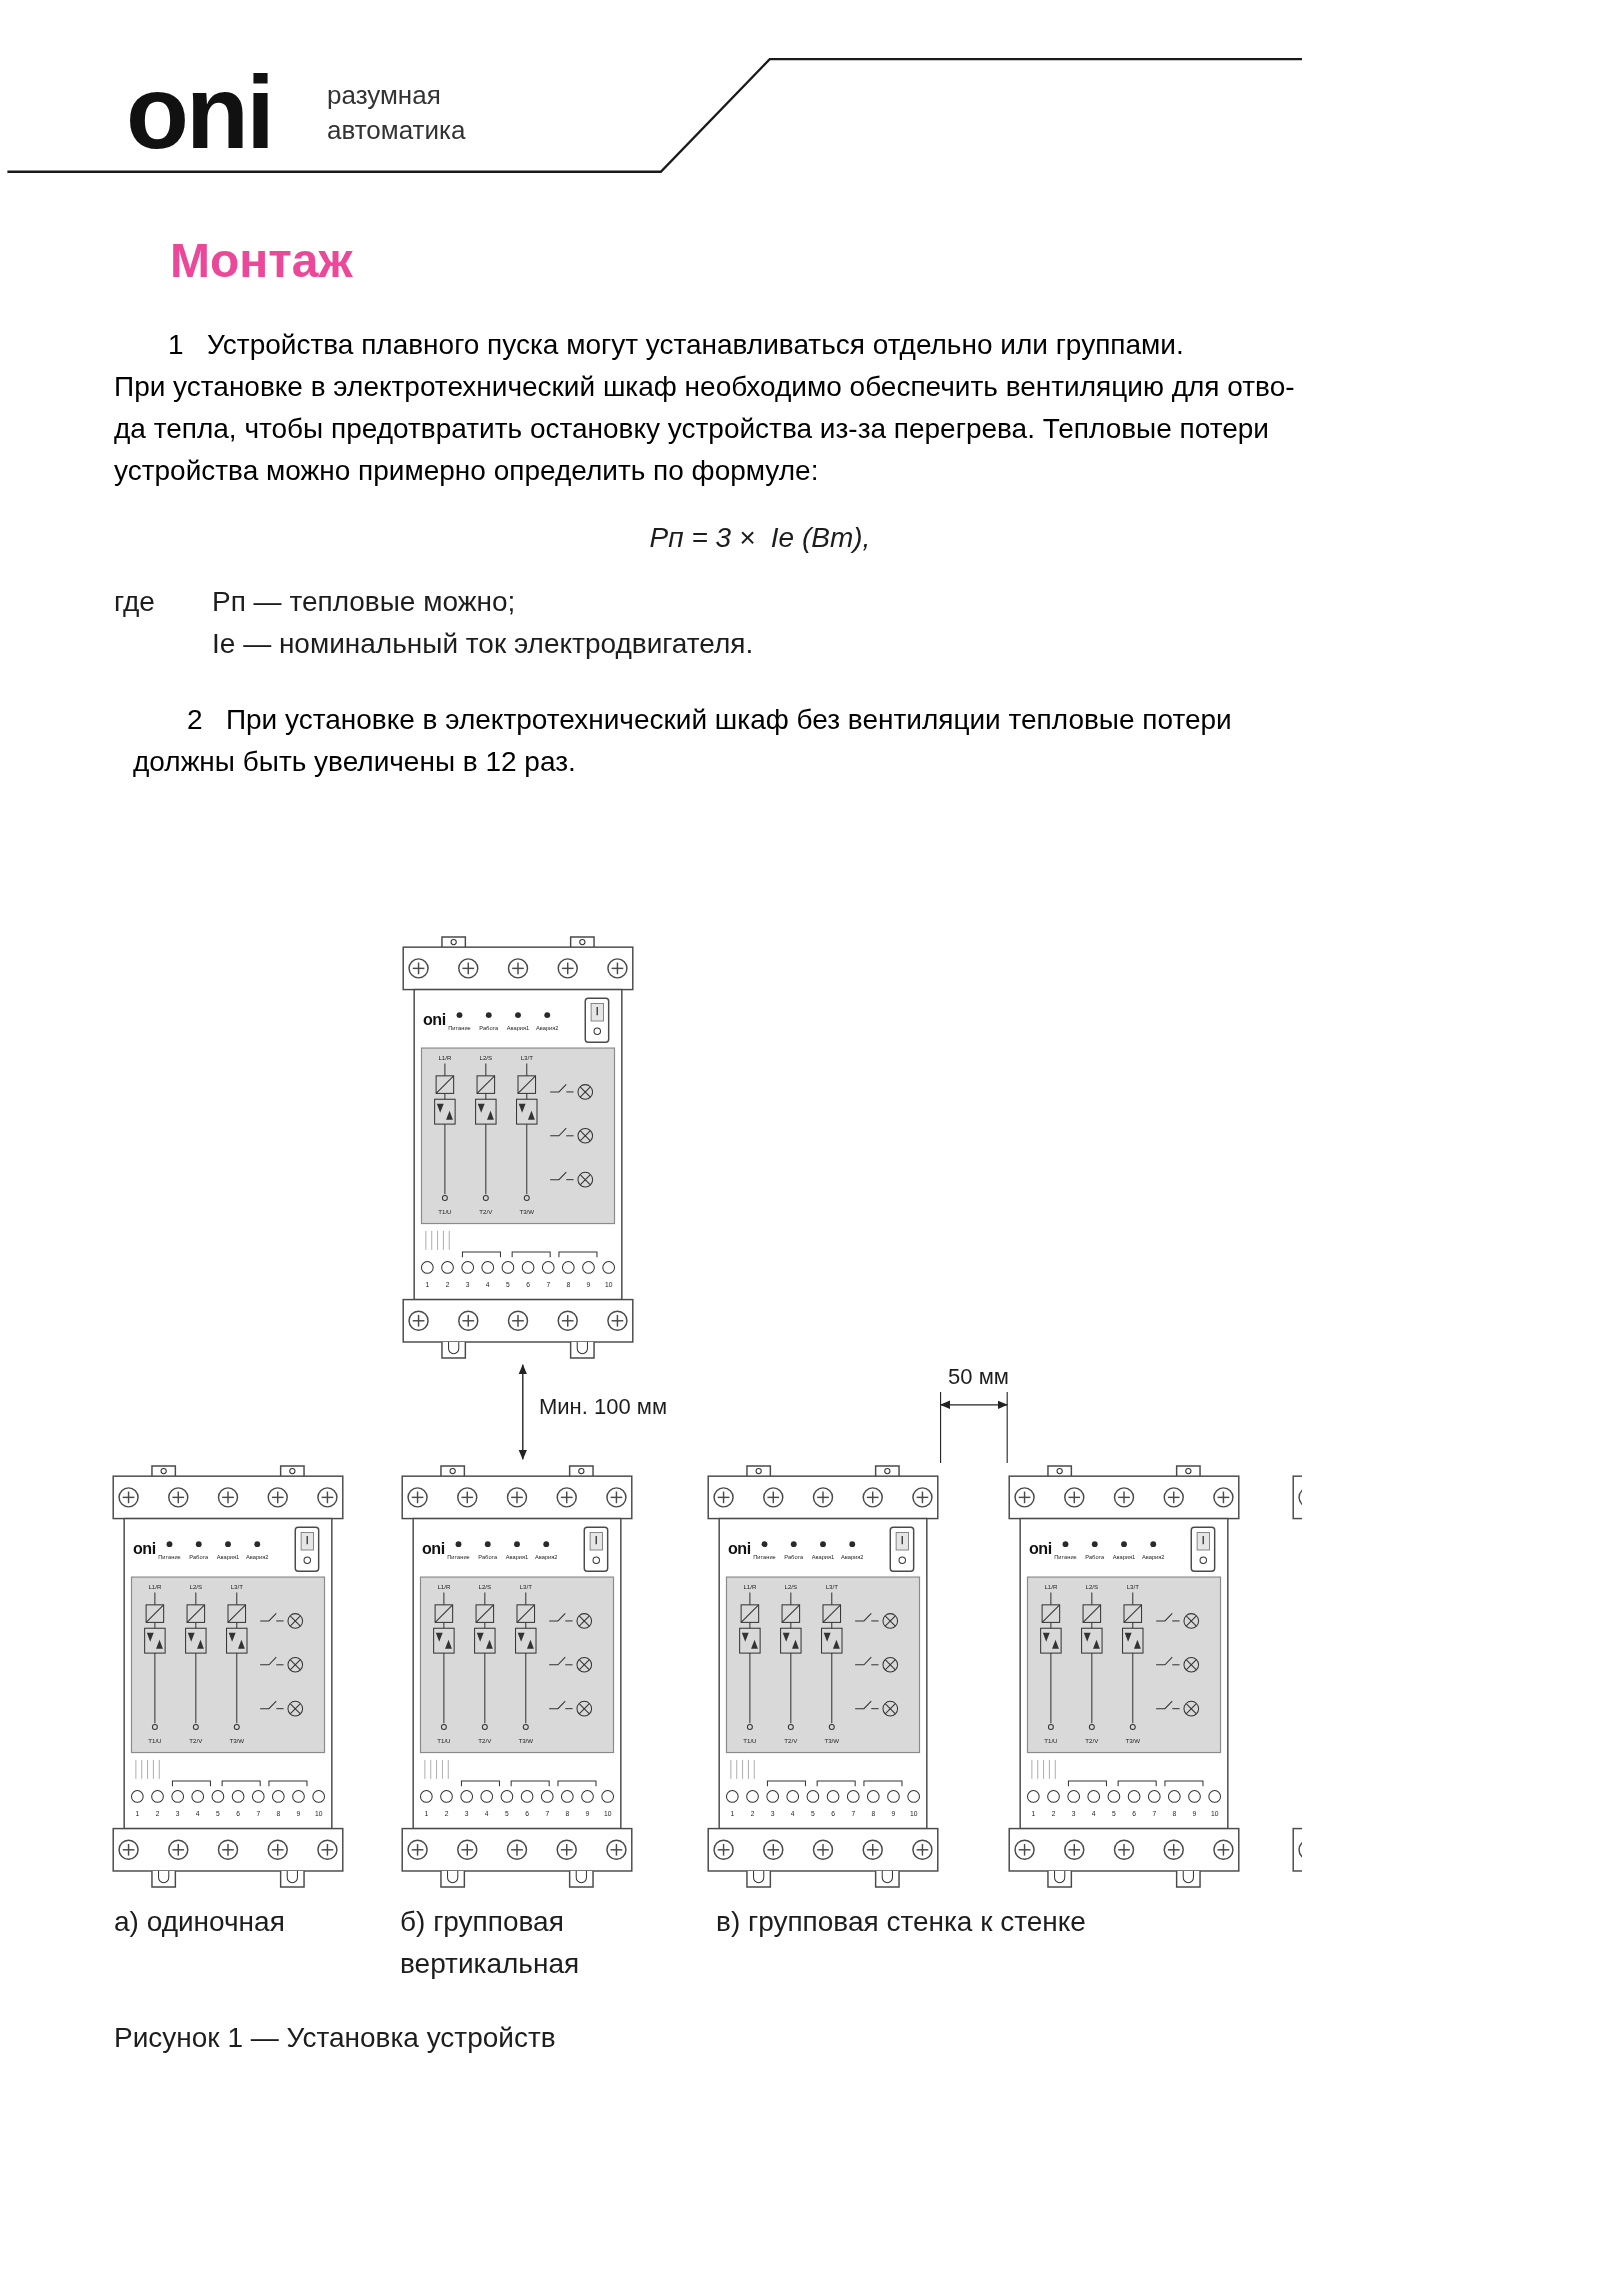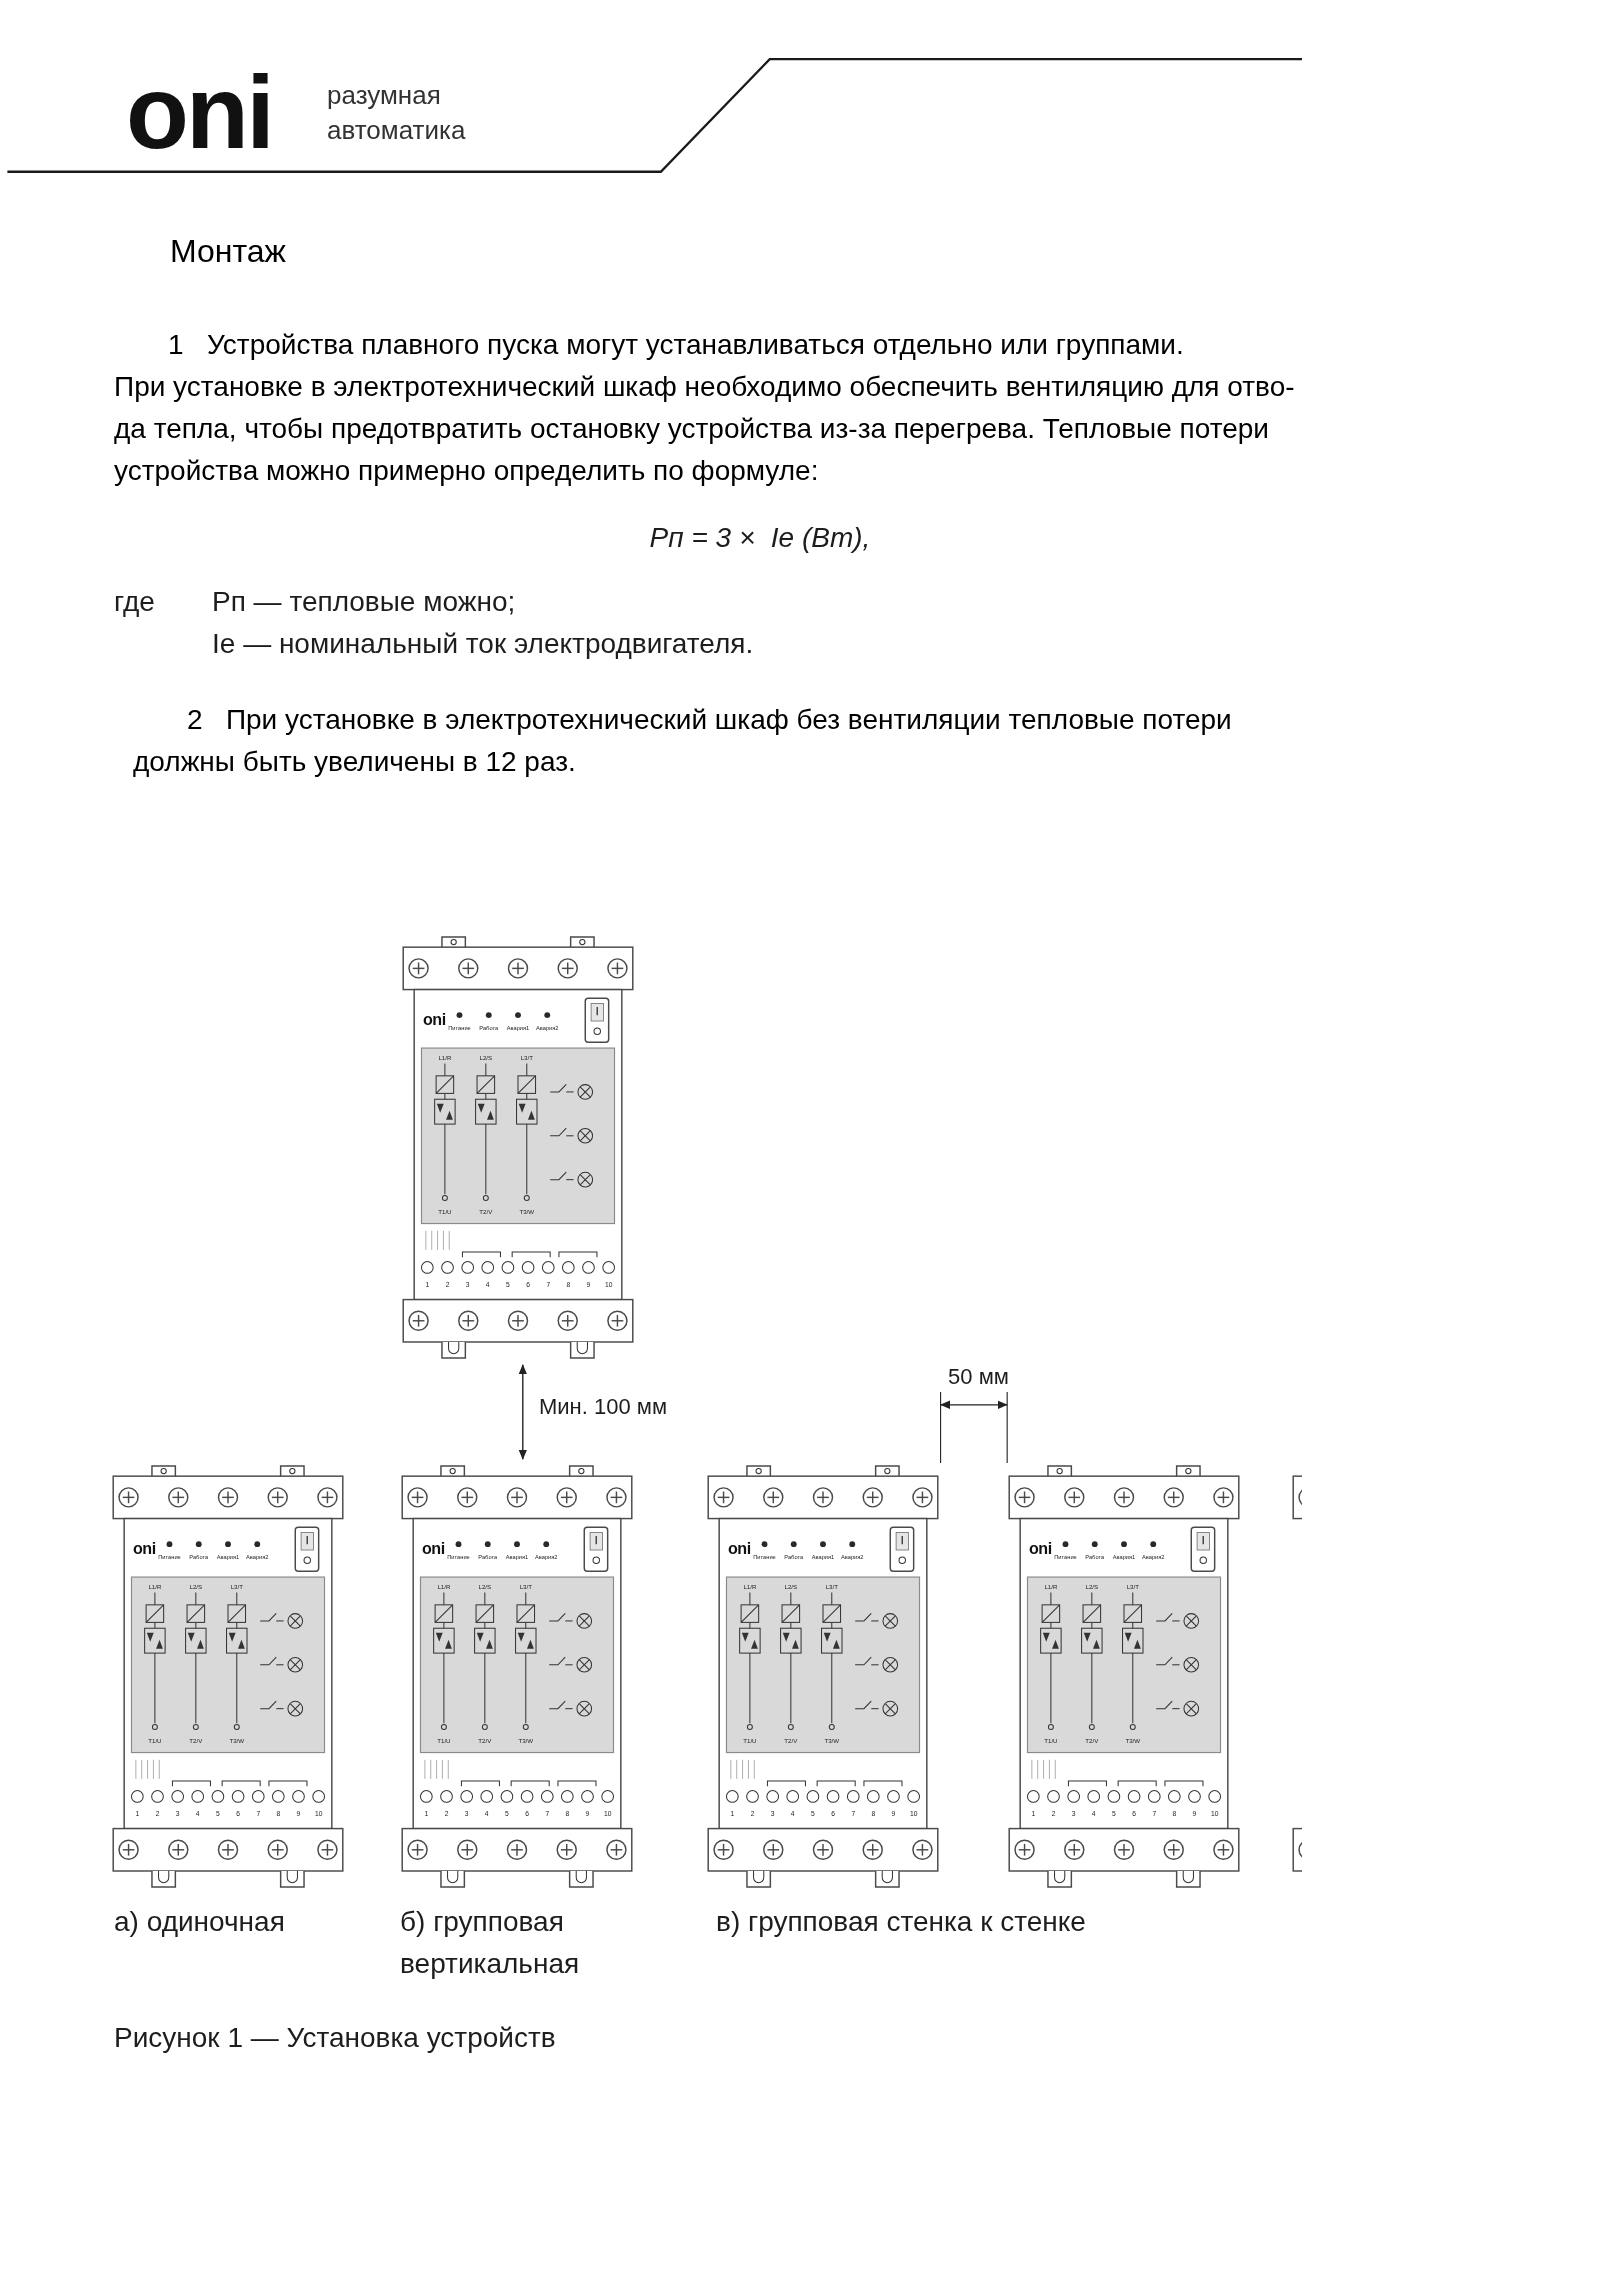--- a/index.html
+++ b/index.html
@@ -7,21 +7,21 @@
   .page {
     position:relative; width:1302px; height:2294px; background:#fff;
     font-family:"Liberation Sans","DejaVu Sans",sans-serif; color:#1d1d1d; overflow:hidden;
   }
   
   .logo { position:absolute; left:126px; top:61px; font-size:103px; font-weight:700;
           letter-spacing:-2.8px; line-height:1; color:#111; }
   .tagline { position:absolute; left:327px; top:78px; font-size:26px; line-height:35px; color:#333; }
   .header-rule { position:absolute; left:0; top:0; width:1617px; height:194px; }
   
-  .h1 { position:absolute; left:170px; top:233px; font-size:32px; font-weight:400; color:#000000; }
+  .h1 { position:absolute; left:170px; top:233px; font-size:48px; font-weight:700; color:#ec4899; }
   .p  { position:absolute; left:114px; width:1440px; font-size:28px; line-height:42px;
         white-space:pre-line; color:#000000; }
   .indent { text-indent:54px; }
   #p1 { top:324px; } #p2 { top:699px;margin-left:19px; } #p3 { top:822px; }
   .formula { position:absolute; left:114px; top:517px; width:1292px; text-align:center;
              font-size:28px; line-height:42px;font-style:italic; }
   .where { position:absolute; left:114px; top:581px; display:flex; font-size:28px; line-height:42px; }
   .where-label { width:98px; }
   
   .device { position:absolute; width:234px; height:427px; }

